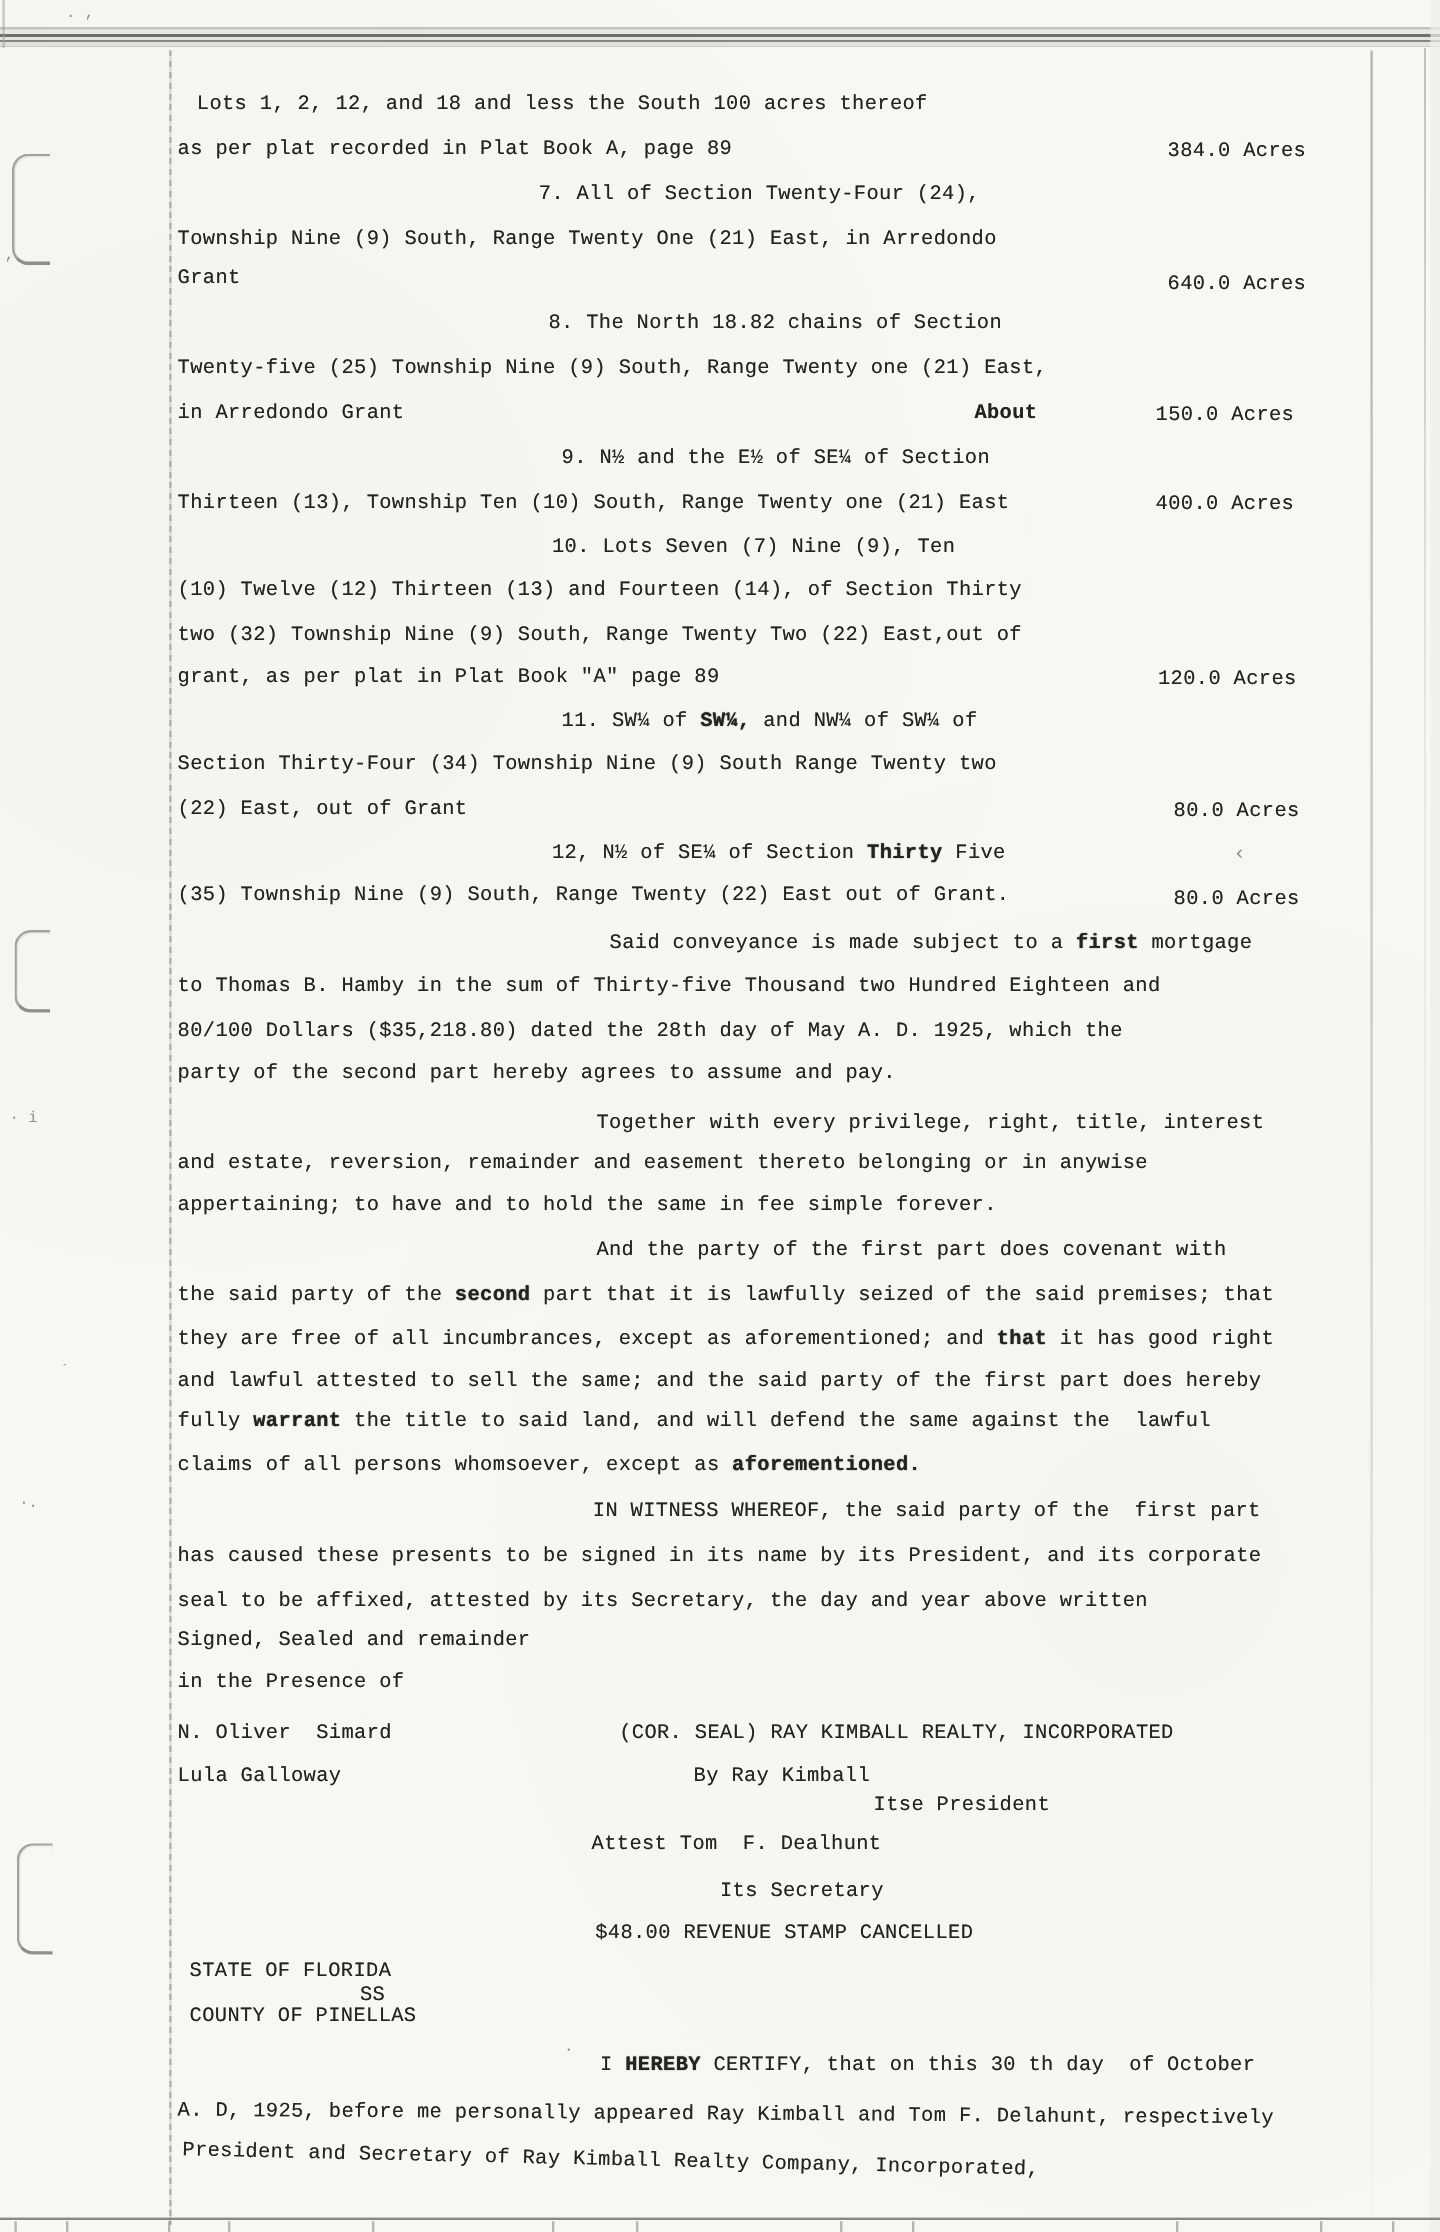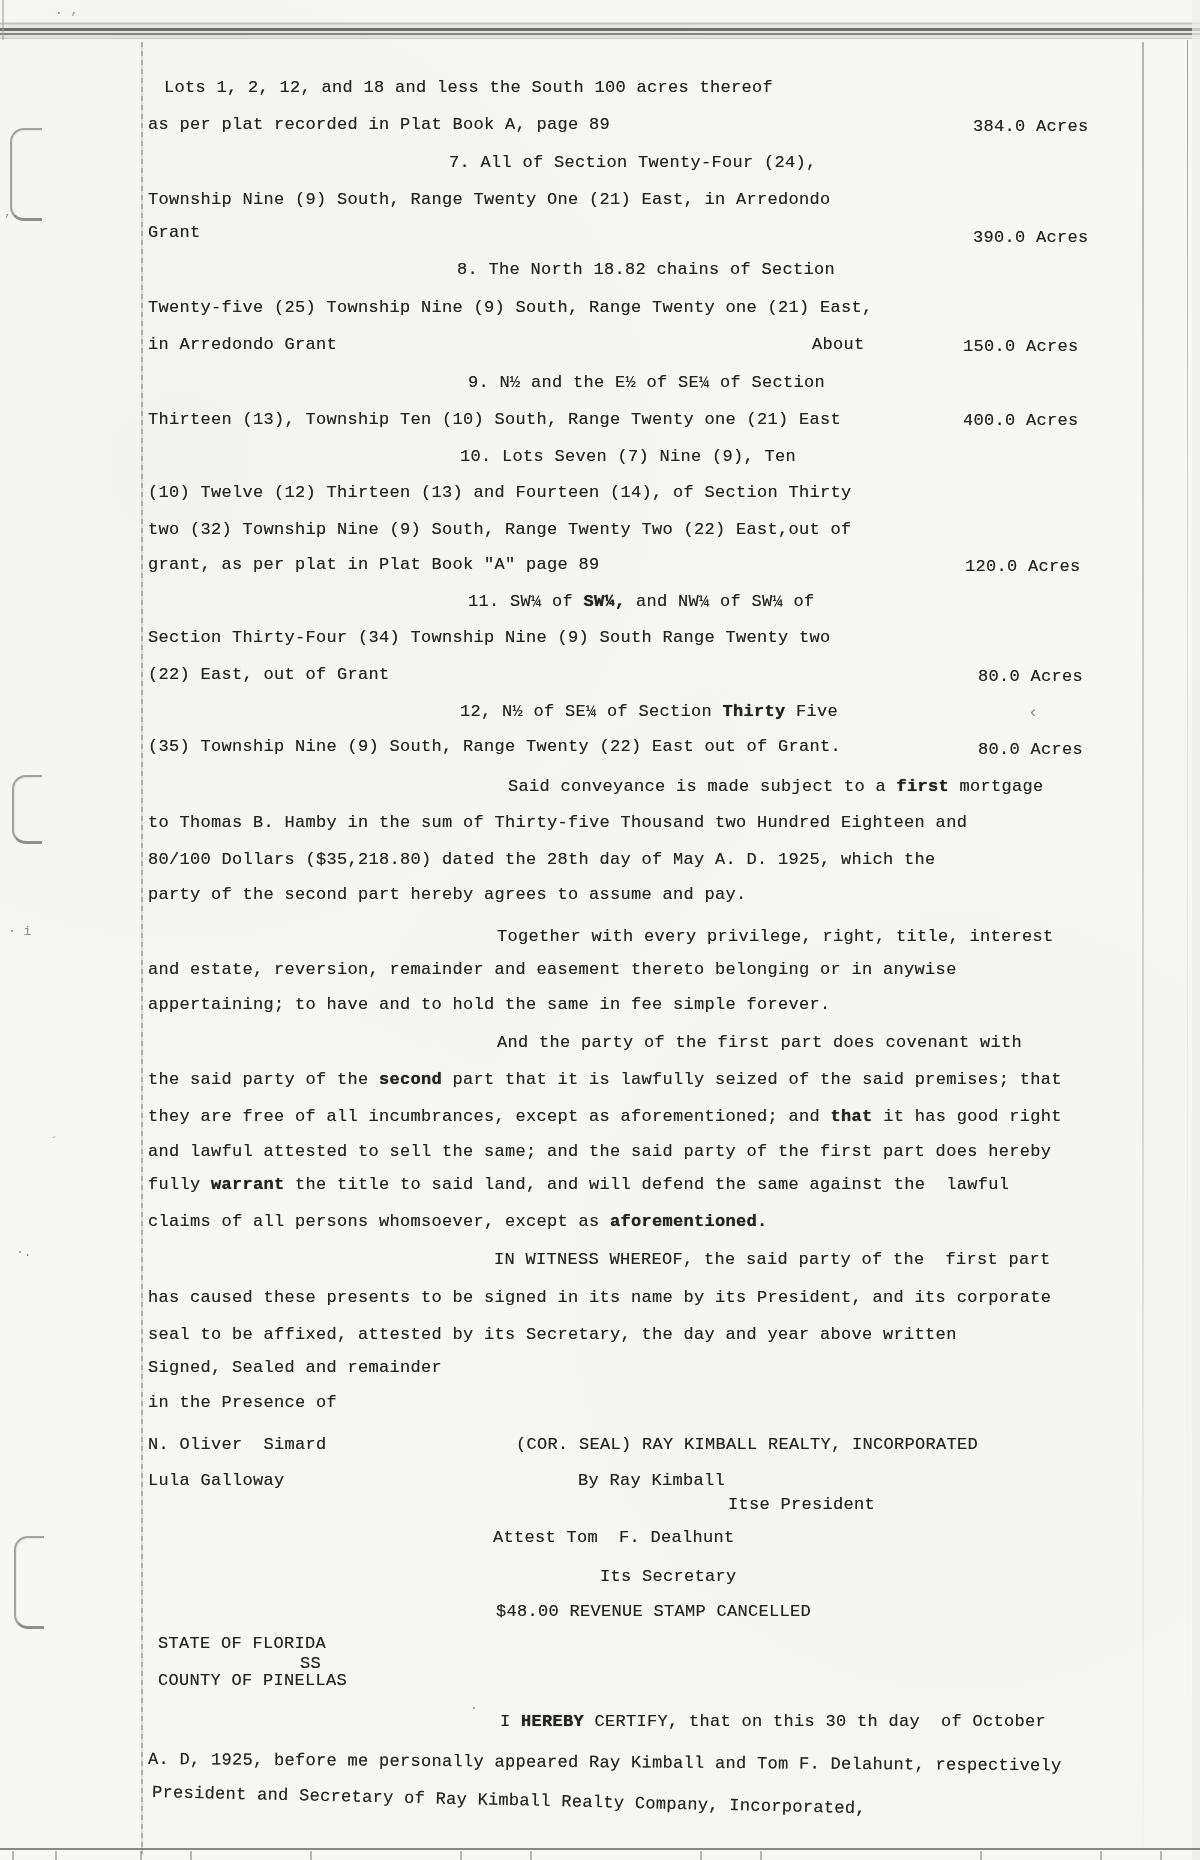--- a/index.html
+++ b/index.html
@@ -87,25 +87,25 @@
   <div class="vline-right2"></div>
   <div class="edge-right"></div>
   <div class="bottom-rule"></div>
   <div id="text-layer">
       <div class="tline" style="left: 148px; top: 75px; margin-left: 16px;">Lots 1, 2, 12, and 18 and less the South 100 acres thereof</div>
       <div class="tline" style="left: 148px; top: 112px;">as per plat recorded in Plat Book A, page 89</div>
       <div class="tline" style="left: 973px; top: 114px;">384.0 Acres</div>
       <div class="tline" style="left: 449px; top: 150px;">7. All of Section Twenty-Four (24),</div>
       <div class="tline" style="left: 148px; top: 187px;">Township Nine (9) South, Range Twenty One (21) East, in Arredondo</div>
       <div class="tline" style="left: 148px; top: 220px;">Grant</div>
-      <div class="tline" style="left: 973px; top: 225px;">390.0 Acres</div>
+      <div class="tline" style="left: 973px; top: 225px;">640.0 Acres</div>
       <div class="tline" style="left: 457px; top: 257px;">8. The North 18.82 chains of Section</div>
       <div class="tline" style="left: 148px; top: 295px;">Twenty-five (25) Township Nine (9) South, Range Twenty one (21) East,</div>
       <div class="tline" style="left: 148px; top: 332px;">in Arredondo Grant</div>
-      <div class="tline" style="left: 812px; top: 332px;">About</div>
+      <div class="tline" style="left: 812px; top: 332px; font-weight: bold;">About</div>
       <div class="tline" style="left: 963px; top: 334px;">150.0 Acres</div>
       <div class="tline" style="left: 468px; top: 370px;">9. N½ and the E½ of SE¼ of Section</div>
       <div class="tline" style="left: 148px; top: 407px;">Thirteen (13), Township Ten (10) South, Range Twenty one (21) East</div>
       <div class="tline" style="left: 963px; top: 408px;">400.0 Acres</div>
       <div class="tline" style="left: 460px; top: 444px;">10. Lots Seven (7) Nine (9), Ten</div>
       <div class="tline" style="left: 148px; top: 480px;">(10) Twelve (12) Thirteen (13) and Fourteen (14), of Section Thirty</div>
       <div class="tline" style="left: 148px; top: 517px;">two (32) Township Nine (9) South, Range Twenty Two (22) East,out of</div>
       <div class="tline" style="left: 148px; top: 552px;">grant, as per plat in Plat Book "A" page 89</div>
       <div class="tline" style="left: 965px; top: 554px;">120.0 Acres</div>
       <div class="tline" style="left: 468px; top: 589px;">11. SW¼ of <b>SW¼,</b> and NW¼ of SW¼ of</div>

